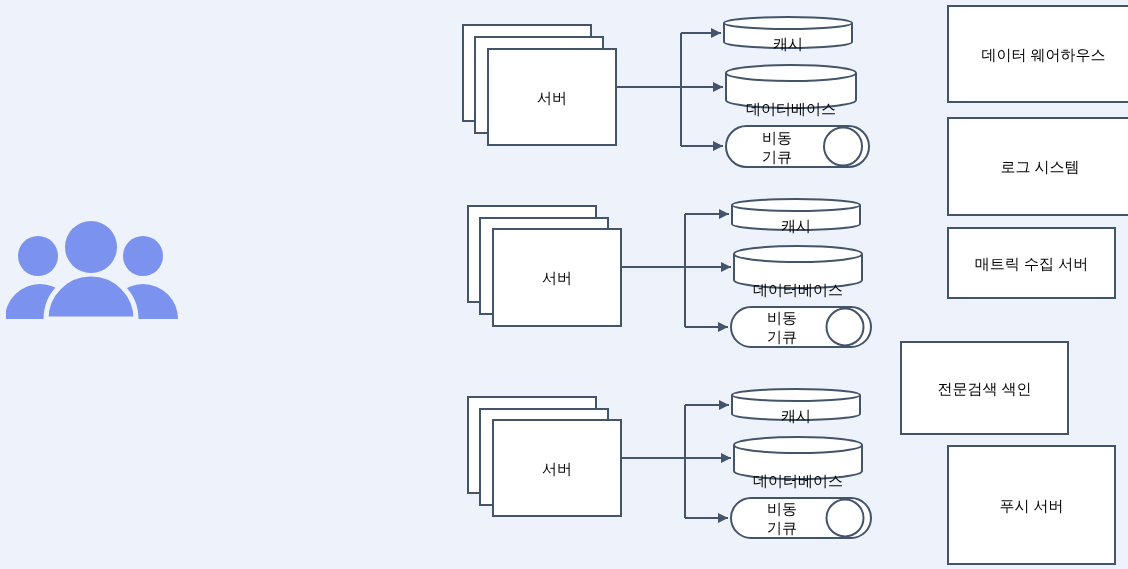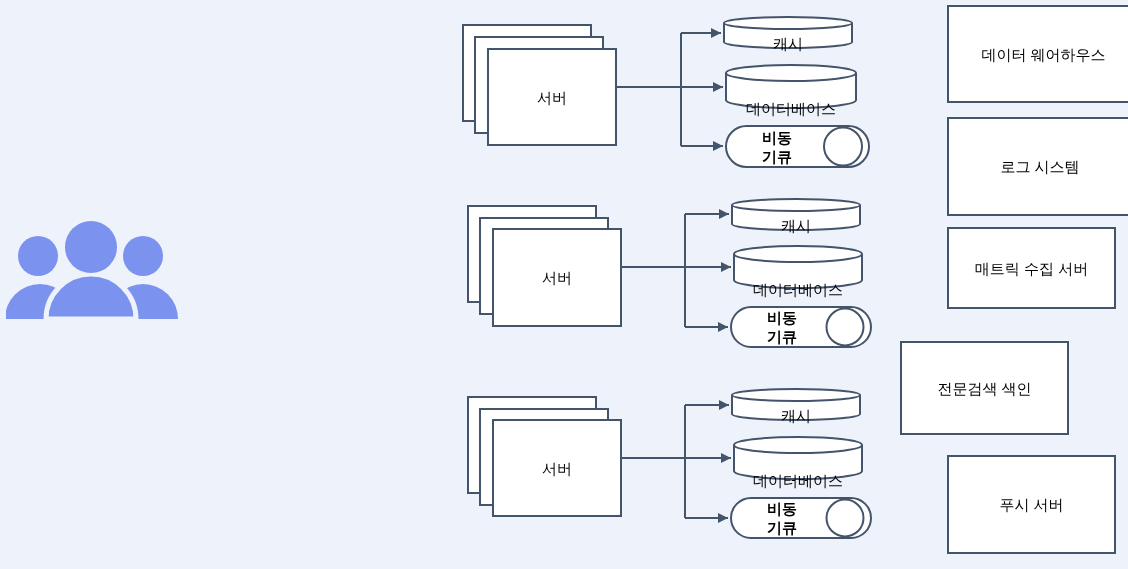--- a/index.html
+++ b/index.html
@@ -23,21 +23,21 @@
     display:flex;align-items:center;justify-content:center;
     text-align:center;
     font-size:15px;line-height:19px;
     color:#000;
   }
   .shape{position:absolute;}
   .shape svg{display:block;}
   .shape .lbl{position:absolute;left:0;top:0;width:100%;height:100%;}
   .cache-lbl{padding-top:11px;}
   .db-lbl{padding-top:22px;}
-  .queue-lbl{width:92px !important;left:6px !important;flex-direction:column;font-weight:bold;}
+  .queue-lbl{width:92px !important;left:6px !important;flex-direction:column;}
   #connectors{position:absolute;left:0;top:0;}
 </style>
 </head>
 <body>
 
 <div id="canvas">
 
   <svg id="connectors" width="1128" height="569" viewBox="0 0 1128 569">
     <defs>
       <marker id="arw" viewBox="0 0 10 10" refX="10" refY="5" markerWidth="7" markerHeight="5" orient="auto-start-reverse">
@@ -188,23 +188,23 @@
       <span>기큐</span>
     </div>
   </div>
 
   <div class="abs node lbl" style="left:947px;top:5px;width:193px;height:98px">
     <span>데이터 웨어하우스</span>
   </div>
   <div class="abs node lbl" style="left:947px;top:117px;width:186px;height:99px">
     <span>로그 시스템</span>
   </div>
-  <div class="abs node lbl" style="left:947px;top:227px;width:169px;height:82px">
+  <div class="abs node lbl" style="left:947px;top:227px;width:169px;height:72px">
     <span>매트릭 수집 서버</span>
   </div>
   <div class="abs node lbl" style="left:900px;top:341px;width:169px;height:94px">
     <span>전문검색 색인</span>
   </div>
-  <div class="abs node lbl" style="left:947px;top:455px;width:169px;height:99px">
+  <div class="abs node lbl" style="left:947px;top:445px;width:169px;height:120px">
     <span>푸시 서버</span>
   </div>
 
 </div>
 
 </body></html>

